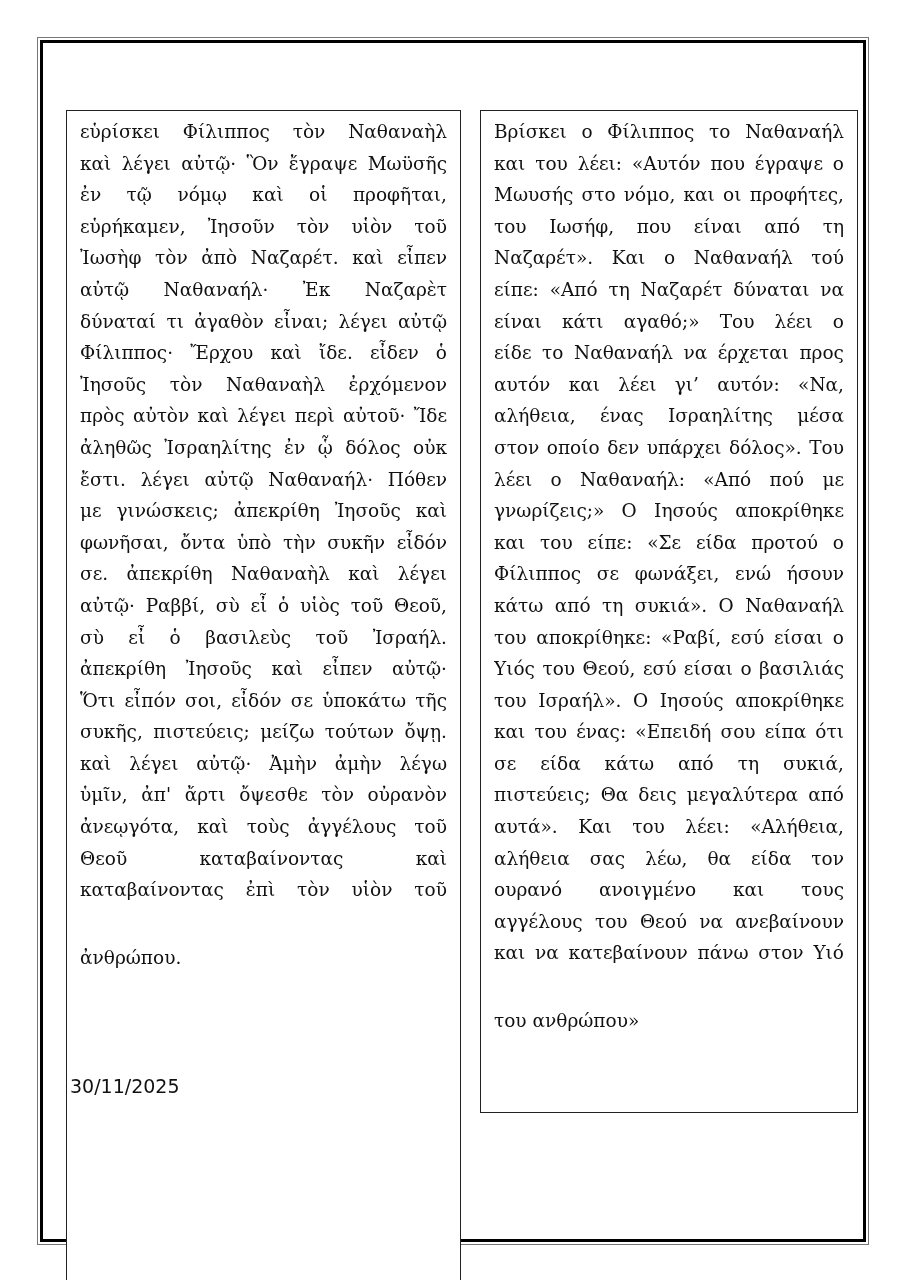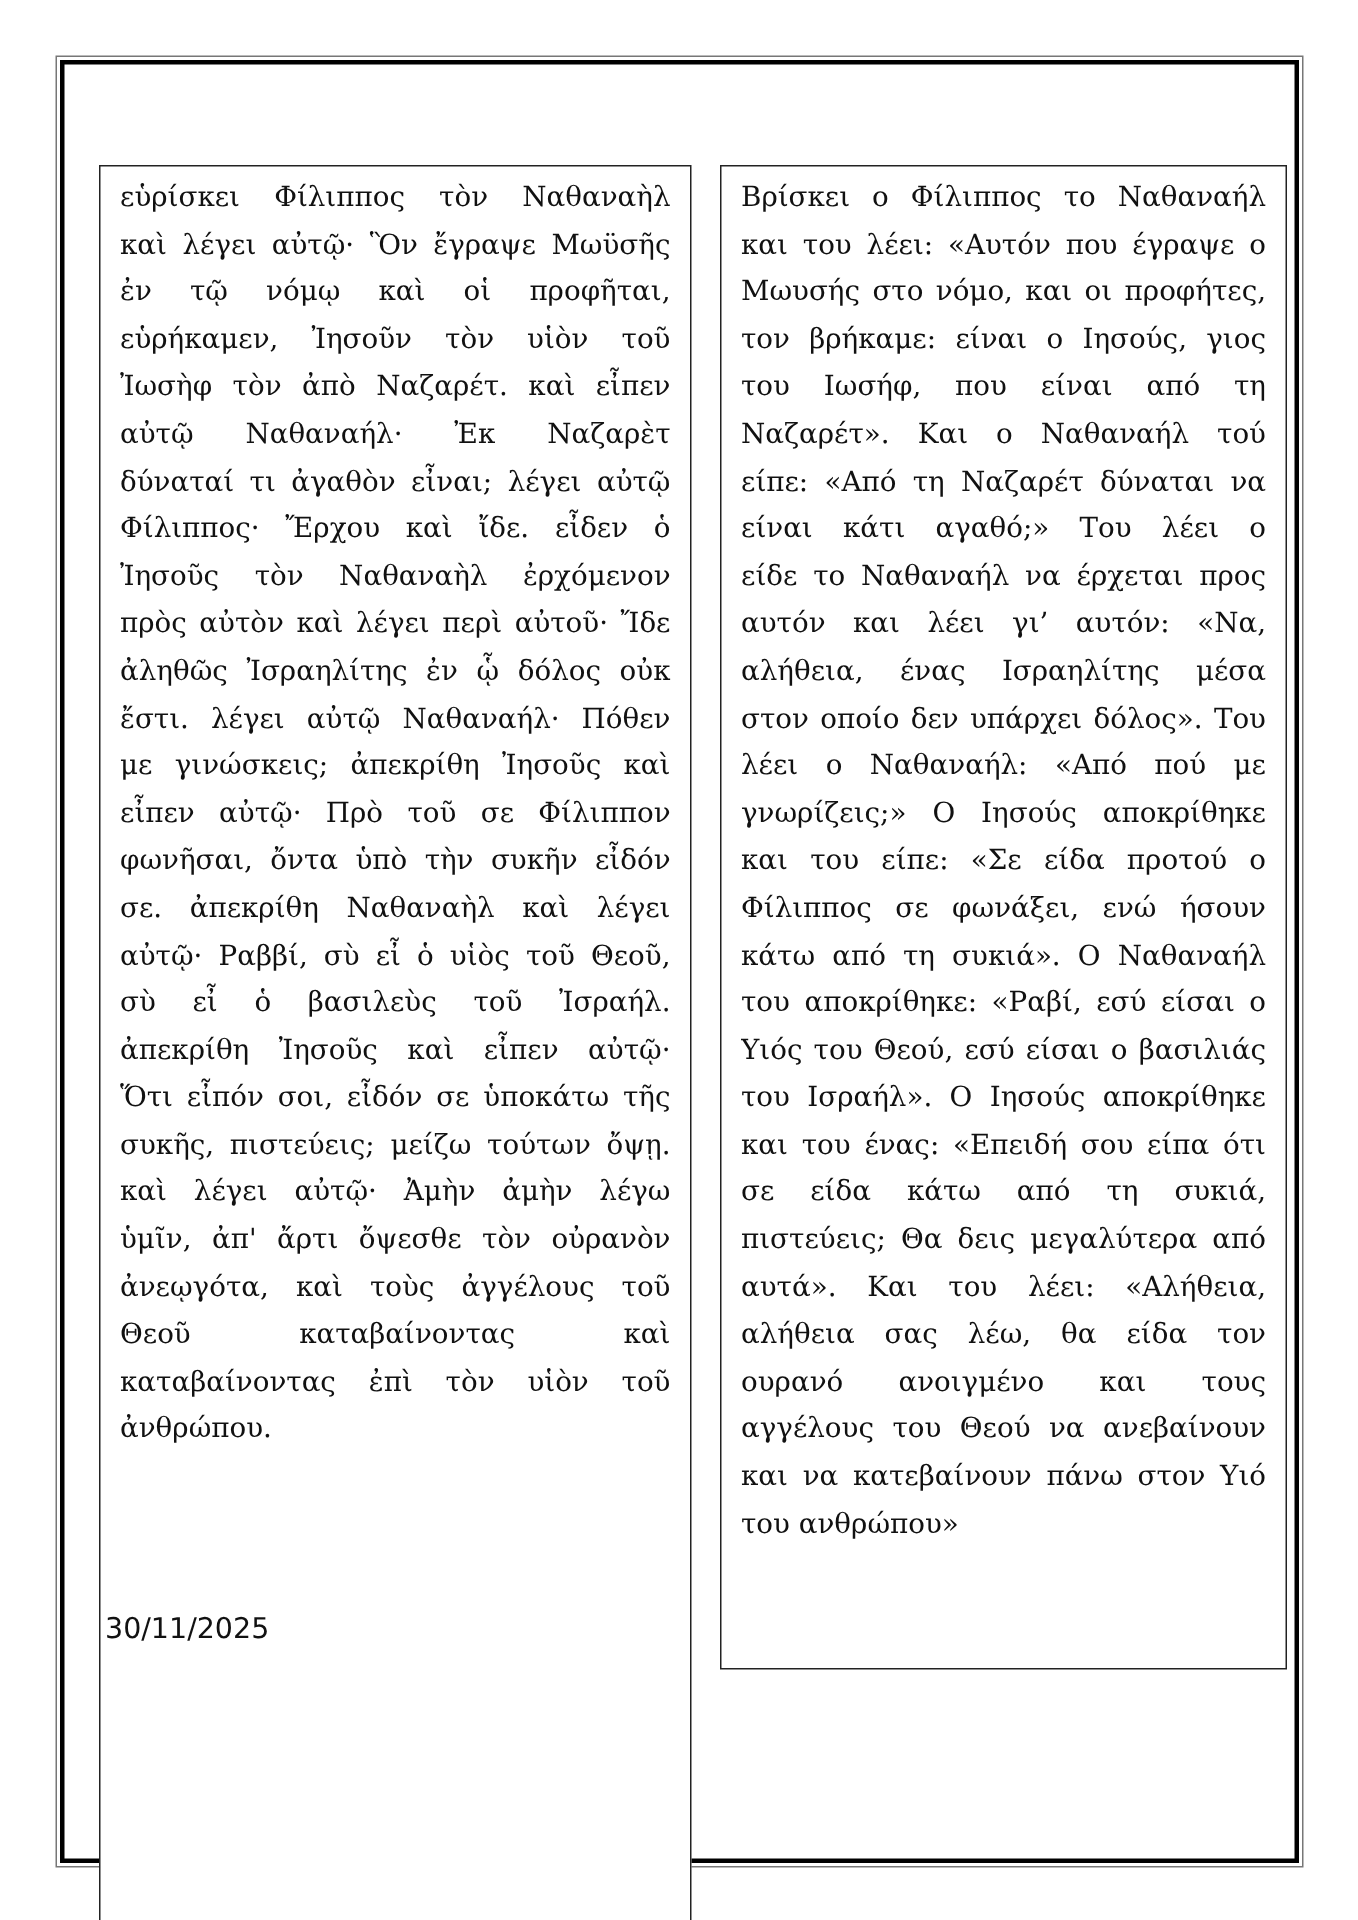--- a/index.html
+++ b/index.html
@@ -17,21 +17,21 @@
       position: absolute; box-sizing: border-box; border: 1px solid #222; background: #fff;
       font-family: "DejaVu Serif", "Liberation Serif", serif;
       color: #111; font-size: 18.5px;
     }
     .col-left { left: 66px; top: 110px; width: 395px; height: 1213px; padding: 5px 13px 0 13px; }
     .col-right { left: 480px; top: 110px; width: 378px; height: 1003px; padding: 5px 13px 0 13px; }
     .line {
       display: block; height: 31.6px; line-height: 31.6px; white-space: nowrap;
       text-align: justify; text-align-last: justify; overflow: hidden;
     }
-    .line.last { text-align-last: left; }
+    .line.last { text-align-last: left; margin-top: 36px; }
     .date {
       position: absolute; left: 3px; top: 964px;
       font-family: "DejaVu Sans", "Liberation Sans", sans-serif; font-size: 19px; color: #111;
     }
   </style>
 </head>
 <body>
 
 <div class="page-frame">
   <div class="page-frame-inner"></div>
@@ -44,42 +44,40 @@
     <span class="line">εὑρήκαμεν, Ἰησοῦν τὸν υἱὸν τοῦ</span>
     <span class="line">Ἰωσὴφ τὸν ἀπὸ Ναζαρέτ. καὶ εἶπεν</span>
     <span class="line">αὐτῷ Ναθαναήλ· Ἐκ Ναζαρὲτ</span>
     <span class="line">δύναταί τι ἀγαθὸν εἶναι; λέγει αὐτῷ</span>
     <span class="line">Φίλιππος· Ἔρχου καὶ ἴδε. εἶδεν ὁ</span>
     <span class="line">Ἰησοῦς τὸν Ναθαναὴλ ἐρχόμενον</span>
     <span class="line">πρὸς αὐτὸν καὶ λέγει περὶ αὐτοῦ· Ἴδε</span>
     <span class="line">ἀληθῶς Ἰσραηλίτης ἐν ᾧ δόλος οὐκ</span>
     <span class="line">ἔστι. λέγει αὐτῷ Ναθαναήλ· Πόθεν</span>
     <span class="line">με γινώσκεις; ἀπεκρίθη Ἰησοῦς καὶ</span>
-    <span class="line">εἶπεν αὐτῷ· Πρὸ τοῦ σε Φίλιππον</span>
     <span class="line">φωνῆσαι, ὄντα ὑπὸ τὴν συκῆν εἶδόν</span>
     <span class="line">σε. ἀπεκρίθη Ναθαναὴλ καὶ λέγει</span>
     <span class="line">αὐτῷ· Ραββί, σὺ εἶ ὁ υἱὸς τοῦ Θεοῦ,</span>
     <span class="line">σὺ εἶ ὁ βασιλεὺς τοῦ Ἰσραήλ.</span>
     <span class="line">ἀπεκρίθη Ἰησοῦς καὶ εἶπεν αὐτῷ·</span>
     <span class="line">Ὅτι εἶπόν σοι, εἶδόν σε ὑποκάτω τῆς</span>
     <span class="line">συκῆς, πιστεύεις; μείζω τούτων ὄψῃ.</span>
     <span class="line">καὶ λέγει αὐτῷ· Ἀμὴν ἀμὴν λέγω</span>
     <span class="line">ὑμῖν, ἀπ' ἄρτι ὄψεσθε τὸν οὐρανὸν</span>
     <span class="line">ἀνεῳγότα, καὶ τοὺς ἀγγέλους τοῦ</span>
     <span class="line">Θεοῦ καταβαίνοντας καὶ</span>
     <span class="line">καταβαίνοντας ἐπὶ τὸν υἱὸν τοῦ</span>
     <span class="line last">ἀνθρώπου.</span>
     <div class="date">30/11/2025</div>
 </div>
 
 <div class="col col-right" id="right-col">
     <span class="line">Βρίσκει ο Φίλιππος το Ναθαναήλ</span>
     <span class="line">και του λέει: «Αυτόν που έγραψε ο</span>
     <span class="line">Μωυσής στο νόμο, και οι προφήτες,</span>
-    <span class="line">τον βρήκαμε: είναι ο Ιησούς, γιος</span>
     <span class="line">του Ιωσήφ, που είναι από τη</span>
     <span class="line">Ναζαρέτ». Και ο Ναθαναήλ τού</span>
     <span class="line">είπε: «Από τη Ναζαρέτ δύναται να</span>
     <span class="line">είναι κάτι αγαθό;» Του λέει ο</span>
     <span class="line">είδε το Ναθαναήλ να έρχεται προς</span>
     <span class="line">αυτόν και λέει γι’ αυτόν: «Να,</span>
     <span class="line">αλήθεια, ένας Ισραηλίτης μέσα</span>
     <span class="line">στον οποίο δεν υπάρχει δόλος». Του</span>
     <span class="line">λέει ο Ναθαναήλ: «Από πού με</span>
     <span class="line">γνωρίζεις;» Ο Ιησούς αποκρίθηκε</span>

